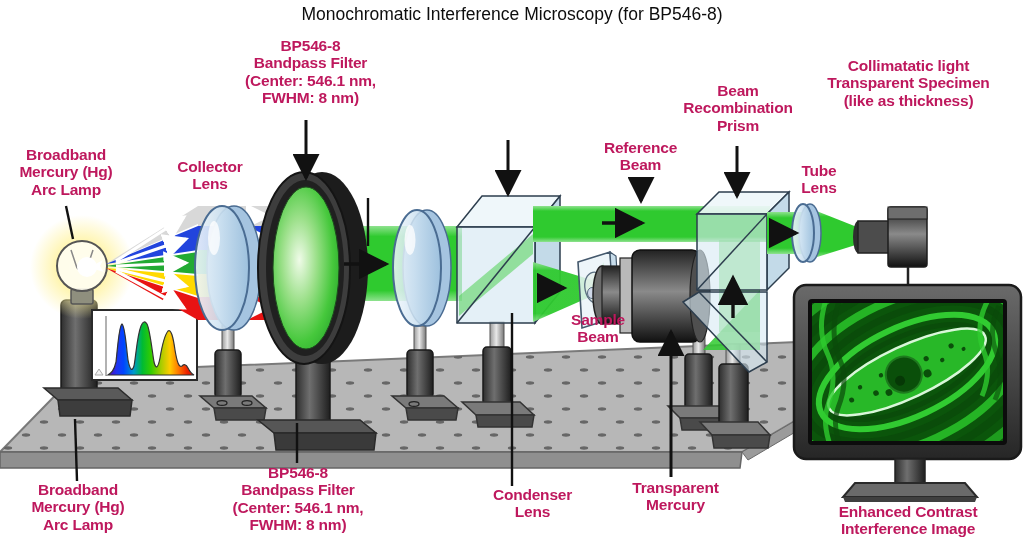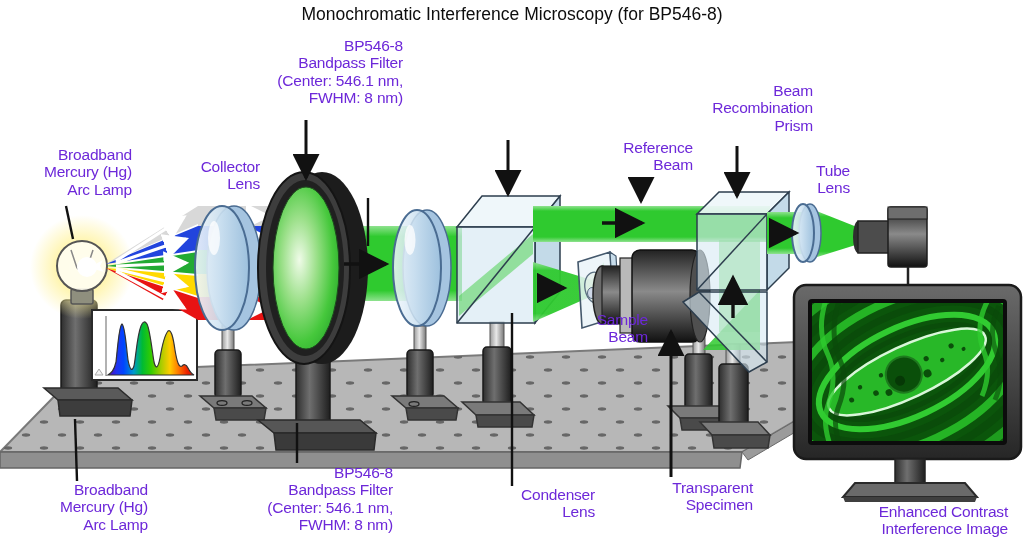--- a/index.html
+++ b/index.html
@@ -1,20 +1,20 @@
 <!DOCTYPE html>
 <html><head>
 <meta charset="utf-8">
 <style>
   html,body{margin:0;padding:0;background:#fff;}
   #canvas{position:relative;width:1024px;height:559px;background:#fff;overflow:hidden;
           font-family:"Liberation Sans",sans-serif;}
   #diagram-svg{position:absolute;left:0;top:0;}
-  .lbl{position:absolute;font-weight:normal;font-size:15.5px;line-height:1.12;color:#6d28d9;
-       text-align:right;white-space:pre-line;letter-spacing:-0.2px;}
+  .lbl{position:absolute;font-weight:bold;font-size:15.5px;line-height:1.12;color:#be185d;
+       text-align:center;white-space:pre-line;letter-spacing:-0.2px;}
   .title{position:absolute;left:0;top:4px;width:100%;text-align:center;font-weight:normal;
          font-size:17.5px;color:#0d0d0d;white-space:pre-line;}
 </style>
 </head>
 <body>
 
 <div id="canvas">
 
 <svg id="diagram-svg" width="1024" height="559" viewBox="0 0 1024 559">
   <defs>
@@ -316,31 +316,34 @@
 Lens</div>
 <div class="lbl" style="left:218px;top:37px;width:185px">BP546-8
 Bandpass Filter
 (Center: 546.1 nm,
 FWHM: 8 nm)</div>
 <div class="lbl" style="left:588px;top:139px;width:105px">Reference
 Beam</div>
 <div class="lbl" style="left:663px;top:82px;width:150px">Beam
 Recombination
 Prism</div>
+<div class="lbl" style="left:793px;top:57px;width:231px">Collimatatic light
+Transparent Specimen
+(like as thickness)</div>
 <div class="lbl" style="left:788px;top:162px;width:62px">Tube
 Lens</div>
 <div class="lbl" style="left:548px;top:311px;width:100px">Sample
 Beam</div>
 <div class="lbl" style="left:8px;top:481px;width:140px">Broadband
 Mercury (Hg)
 Arc Lamp</div>
 <div class="lbl" style="left:203px;top:464px;width:190px">BP546-8
 Bandpass Filter
 (Center: 546.1 nm,
 FWHM: 8 nm)</div>
 <div class="lbl" style="left:470px;top:486px;width:125px">Condenser
 Lens</div>
 <div class="lbl" style="left:598px;top:479px;width:155px">Transparent
-Specimen</div>
+Mercury</div>
 <div class="lbl" style="left:808px;top:503px;width:200px">Enhanced Contrast
 Interference Image</div>
 
 </div>
 
 </body></html>

